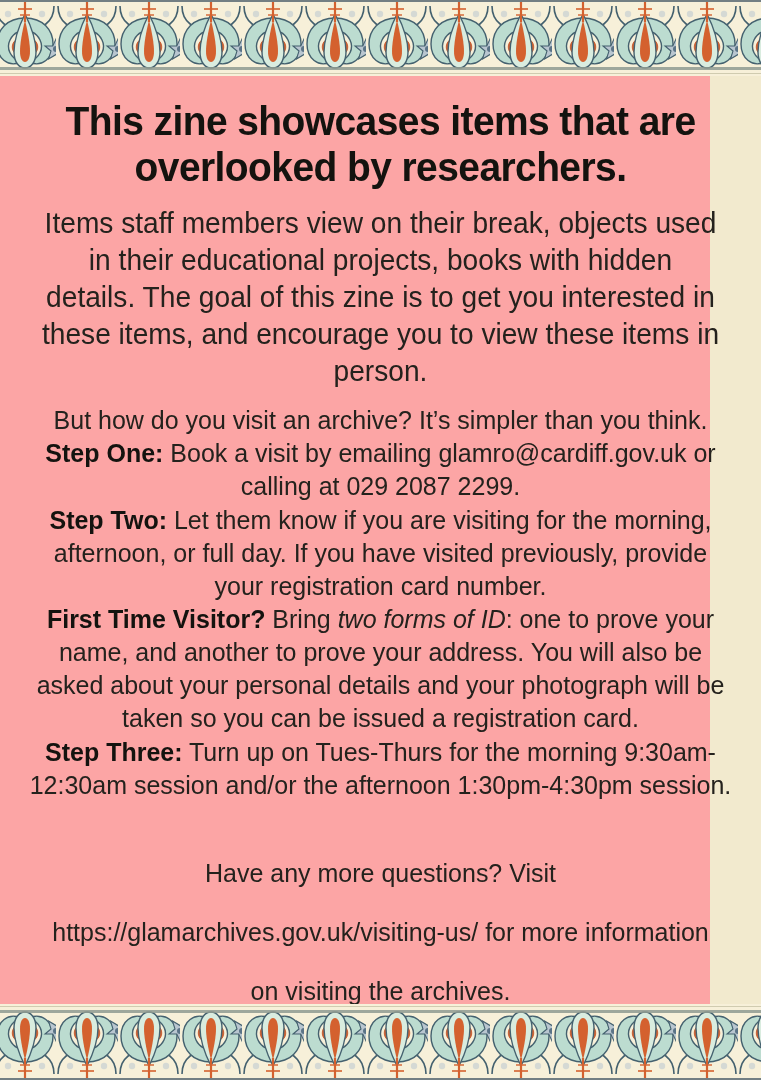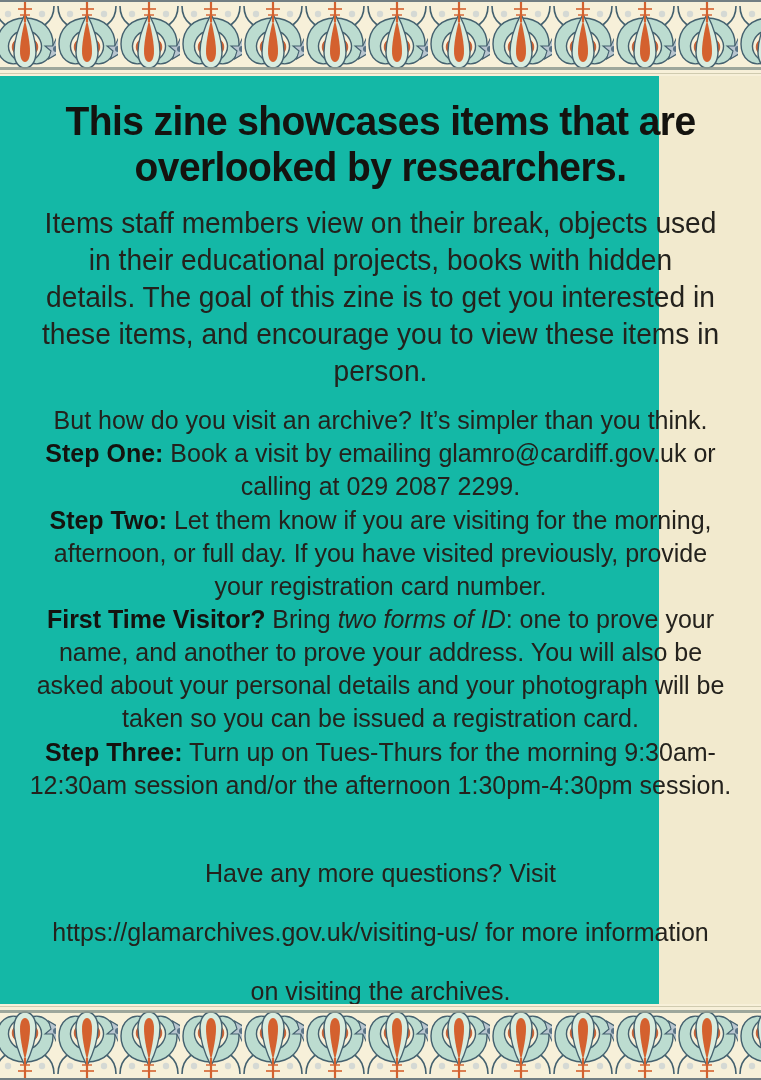--- a/index.html
+++ b/index.html
@@ -10,23 +10,23 @@
     width: 761px;
     height: 1080px;
     background: #f2eace;
     font-family: "Liberation Sans", sans-serif;
     overflow: hidden;
     position: relative;
   }
 
   .page {
     position: relative;
-    width: 659px;
+    width: 710px;
     height: 1080px;
-    background: #14b8a6;
+    background: #fca5a5;
     display: flex;
     flex-direction: column;
   }
 
   
   .border-band {
     position: absolute;
     left: 0;
     width: 761px;
     height: 76px;

